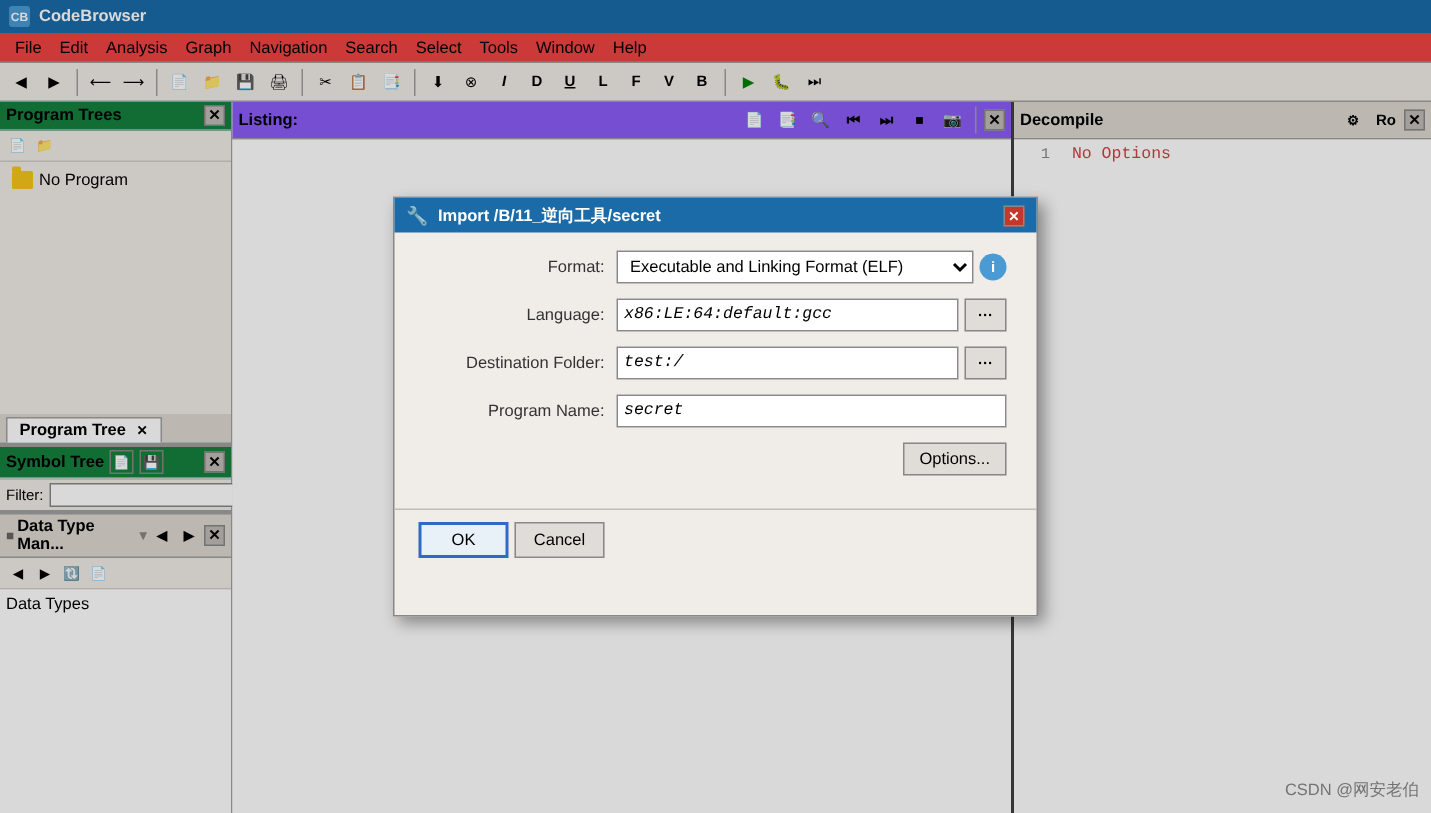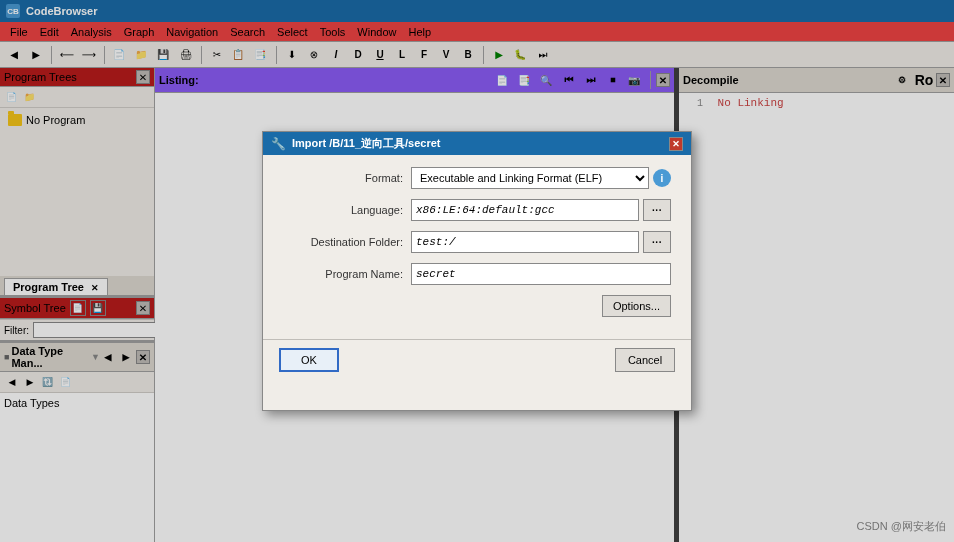--- a/index.html
+++ b/index.html
@@ -89,28 +89,28 @@
     
     .left-panel {
       width: 155px;
       background: #f0ede8;
       border-right: 1px solid #a0a0a0;
       display: flex;
       flex-direction: column;
     }
 
     .panel-header {
-      background: #b91c1c;
+      background: #15803d;
       border-bottom: 1px solid #a0a0a0;
       padding: 2px 4px;
       display: flex;
       align-items: center;
       justify-content: space-between;
       font-size: 11px;
-      font-weight: normal;
+      font-weight: bold;
     }
     .panel-close {
       cursor: pointer;
       font-size: 10px;
       width: 14px;
       height: 14px;
       display: flex;
       align-items: center;
       justify-content: center;
       border: 1px solid #888;
@@ -264,21 +264,21 @@
     .listing-content {
       flex: 1;
       background: white;
       overflow: auto;
       padding: 4px;
     }
 
     
     .right-panel {
       width: 280px;
-      border-left: 5px solid #404040;
+      border-left: 2px solid #404040;
       display: flex;
       flex-direction: column;
       background: #f0ede8;
     }
 
     .decompile-header {
       background: #ddd9d0;
       border-bottom: 1px solid #a0a0a0;
       padding: 2px 4px;
       display: flex;
@@ -443,21 +443,21 @@
       background: #e0ddd8;
       cursor: pointer;
       font-size: 11px;
     }
 
     .dialog-footer {
       border-top: 1px solid #c0bdb8;
       padding: 8px 16px;
       display: flex;
       align-items: center;
-      justify-content: space-between;
+      justify-content: flex-start;
       gap: 4px;
     }
     .dialog-btn {
       height: 24px;
       width: 60px;
       border: 1px solid #888;
       background: #e0ddd8;
       cursor: pointer;
       font-size: 11px;
     }
@@ -616,27 +616,27 @@
     </div>
     <div class="listing-content">
     </div>
   </div>
 
   <div class="right-panel">
     <div class="decompile-header">
       <span>Decompile</span>
       <div style="display:flex;gap:2px;align-items:center;">
         <div class="toolbar-btn" style="font-size:9px;">⚙</div>
-        <div class="toolbar-btn" style="font-size:14px;">Ro</div>
+        <div class="toolbar-btn" style="font-size:10px;">Ro</div>
         <div class="panel-close">✕</div>
       </div>
     </div>
     <div class="decompile-content">
       <span class="line-number">1</span>
-      <span class="no-function">No Linking</span>
+      <span class="no-function">No Options</span>
     </div>
   </div>
 
 </div>
 
 <div class="overlay">
   <div class="dialog">
 
     <div class="dialog-title-bar">
       <div style="display:flex;align-items:center;gap:6px;">

